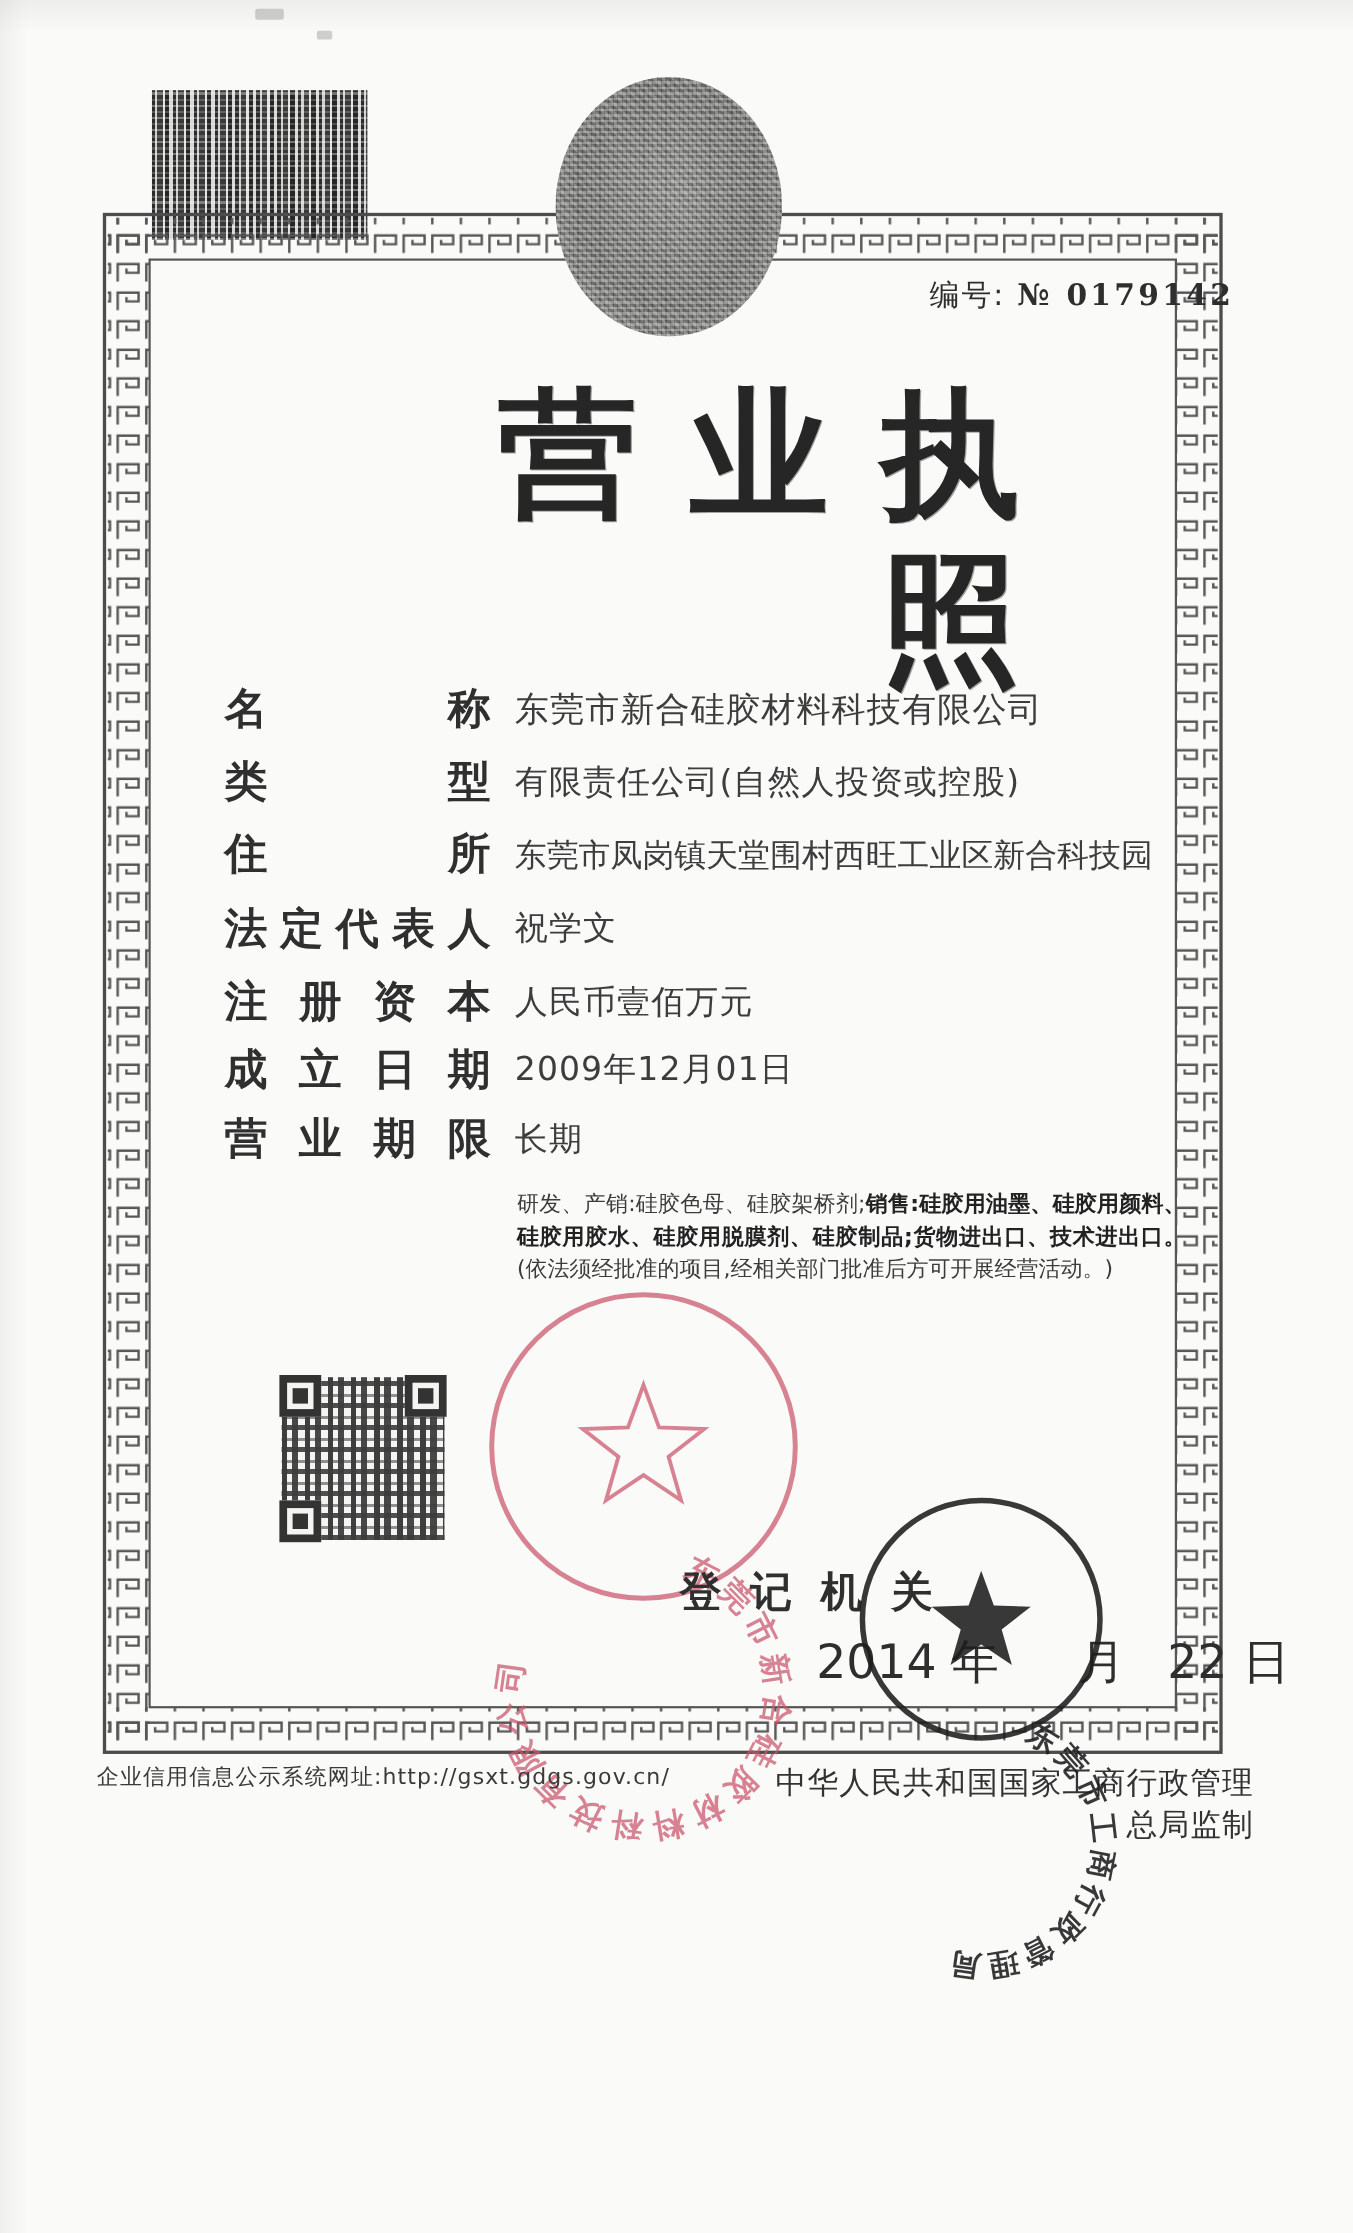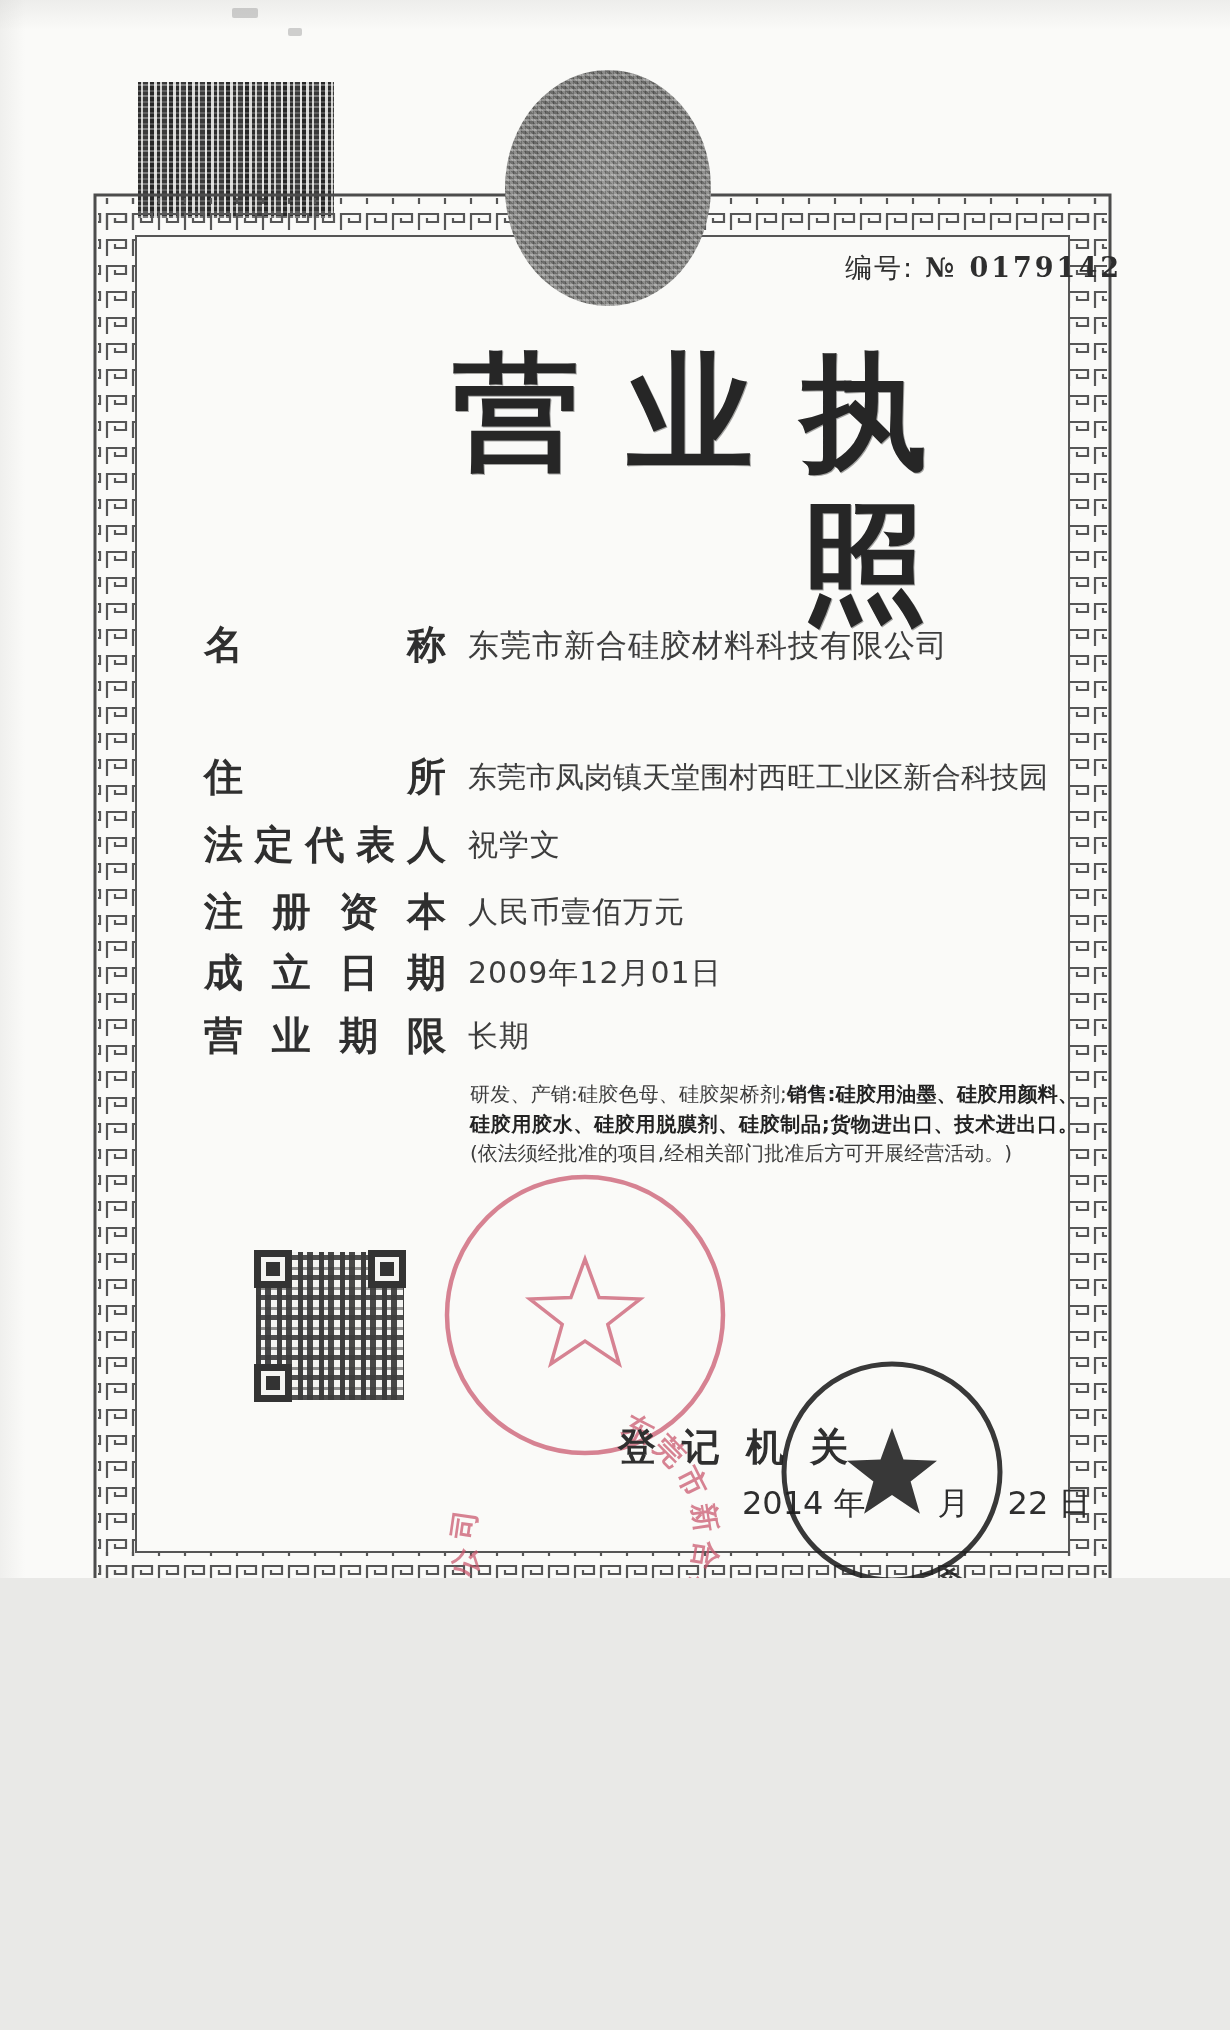--- a/index.html
+++ b/index.html
@@ -1,19 +1,19 @@
 <!DOCTYPE html>
 <html><head>
 <meta charset="utf-8">
 <style>
   * { margin:0; padding:0; box-sizing:border-box; }
   html,body { background:#e9e9e7; }
   body { font-family:"DejaVu Sans", sans-serif; }
   #page {
-    position:relative; width:1230px; height:1578px; margin:0 auto;
+    position:relative; width:1230px; height:2030px; margin:0 auto;
     background:
       linear-gradient(180deg, rgba(180,180,178,.18) 0, rgba(0,0,0,0) 30px),
       linear-gradient(90deg, rgba(160,160,158,.12) 0, rgba(0,0,0,0) 25px),
       #fafaf8;
     overflow:hidden;
   }
   .abs { position:absolute; }
 
   
   .smudge { position:absolute; background:#9a9a98; opacity:.45; border-radius:2px; }
@@ -83,21 +83,21 @@
   }
   .finder {
     position:absolute; width:38px; height:38px; border:7px solid #333; background:#f4f4f2;
     display:flex; align-items:center; justify-content:center;
   }
   .finder .dot { width:14px; height:14px; background:#333; }
   .finder.tl { left:-2px; top:-2px; } .finder.tr { right:-2px; top:-2px; } .finder.bl { left:-2px; bottom:-2px; }
 
   
   #registry-label { left:618px; top:1422px; font-size:38px; font-weight:600; color:#2f2f2f; letter-spacing:26px; z-index:7; }
-  #date-line { left:742px; top:1482px; font-size:32px; color:#2e2e2e; z-index:6; display:flex; }
+  #date-line { left:742px; top:1482px; font-size:43px; color:#2e2e2e; z-index:6; display:flex; }
   #date-line .gap1 { width:72px; } #date-line .gap2 { width:38px; }
 
   
   #footer-left  { left:88px;  top:1602px; font-size:20px; color:#3a3a3a; letter-spacing:1px; }
   #footer-right { left:700px; top:1602px; width:440px; text-align:right; font-size:28px; color:#333; letter-spacing:1px; }
 
   svg { position:absolute; overflow:visible; }
 </style>
 </head>
 <body>
@@ -129,20 +129,23 @@
     <span>编号:</span>
     <span class="no">№ 0179142</span>
   </div>
 
   <div id="title" class="abs">营业执照</div>
 
 
   <div class="row" style="top:622px;">
     <span class="lbl">名称</span><span class="val" style="font-size:31px;">东莞市新合硅胶材料科技有限公司</span>
   </div>
+  <div class="row" style="top:689px;">
+    <span class="lbl">类型</span><span class="val">有限责任公司(自然人投资或控股)</span>
+  </div>
   <div class="row addr" style="top:754px;">
     <span class="lbl">住所</span><span class="val">东莞市凤岗镇天堂围村西旺工业区新合科技园</span>
   </div>
   <div class="row" style="top:822px;">
     <span class="lbl">法定代表人</span><span class="val">祝学文</span>
   </div>
   <div class="row" style="top:889px;">
     <span class="lbl">注册资本</span><span class="val">人民币壹佰万元</span>
   </div>
   <div class="row" style="top:950px;">

